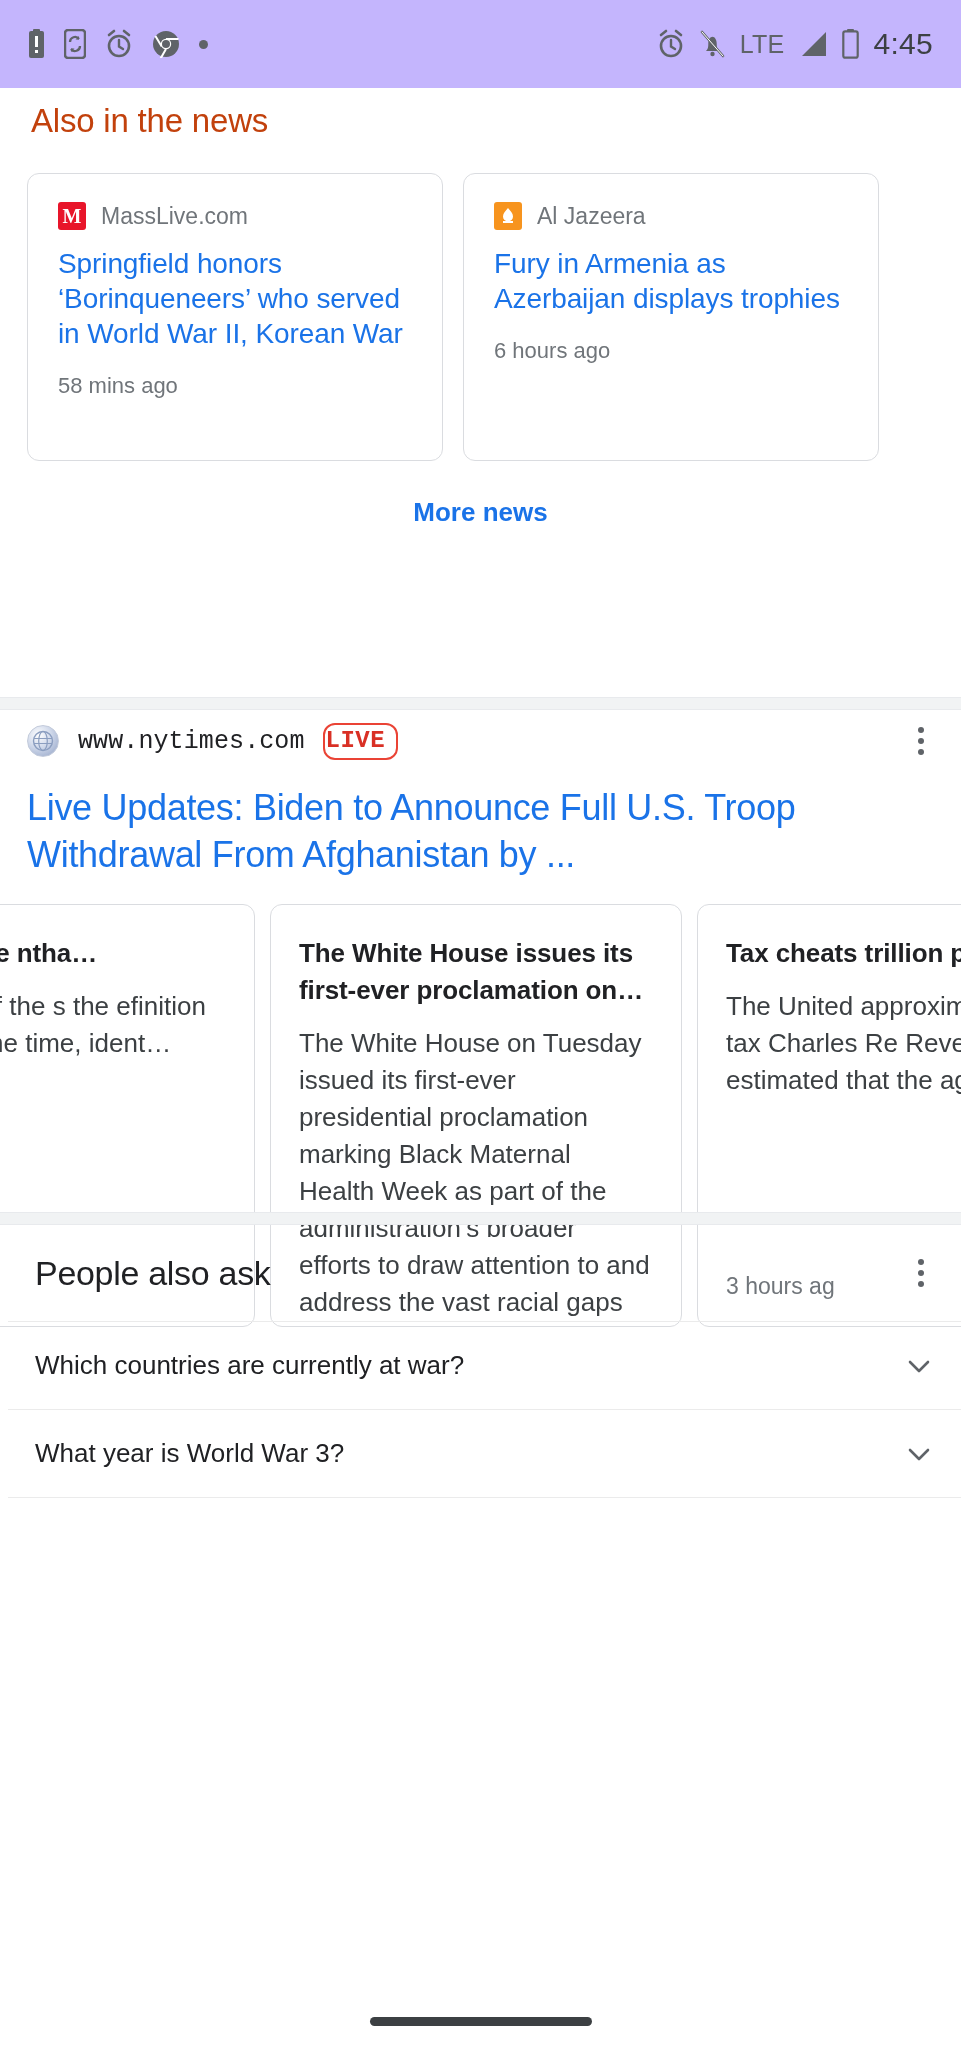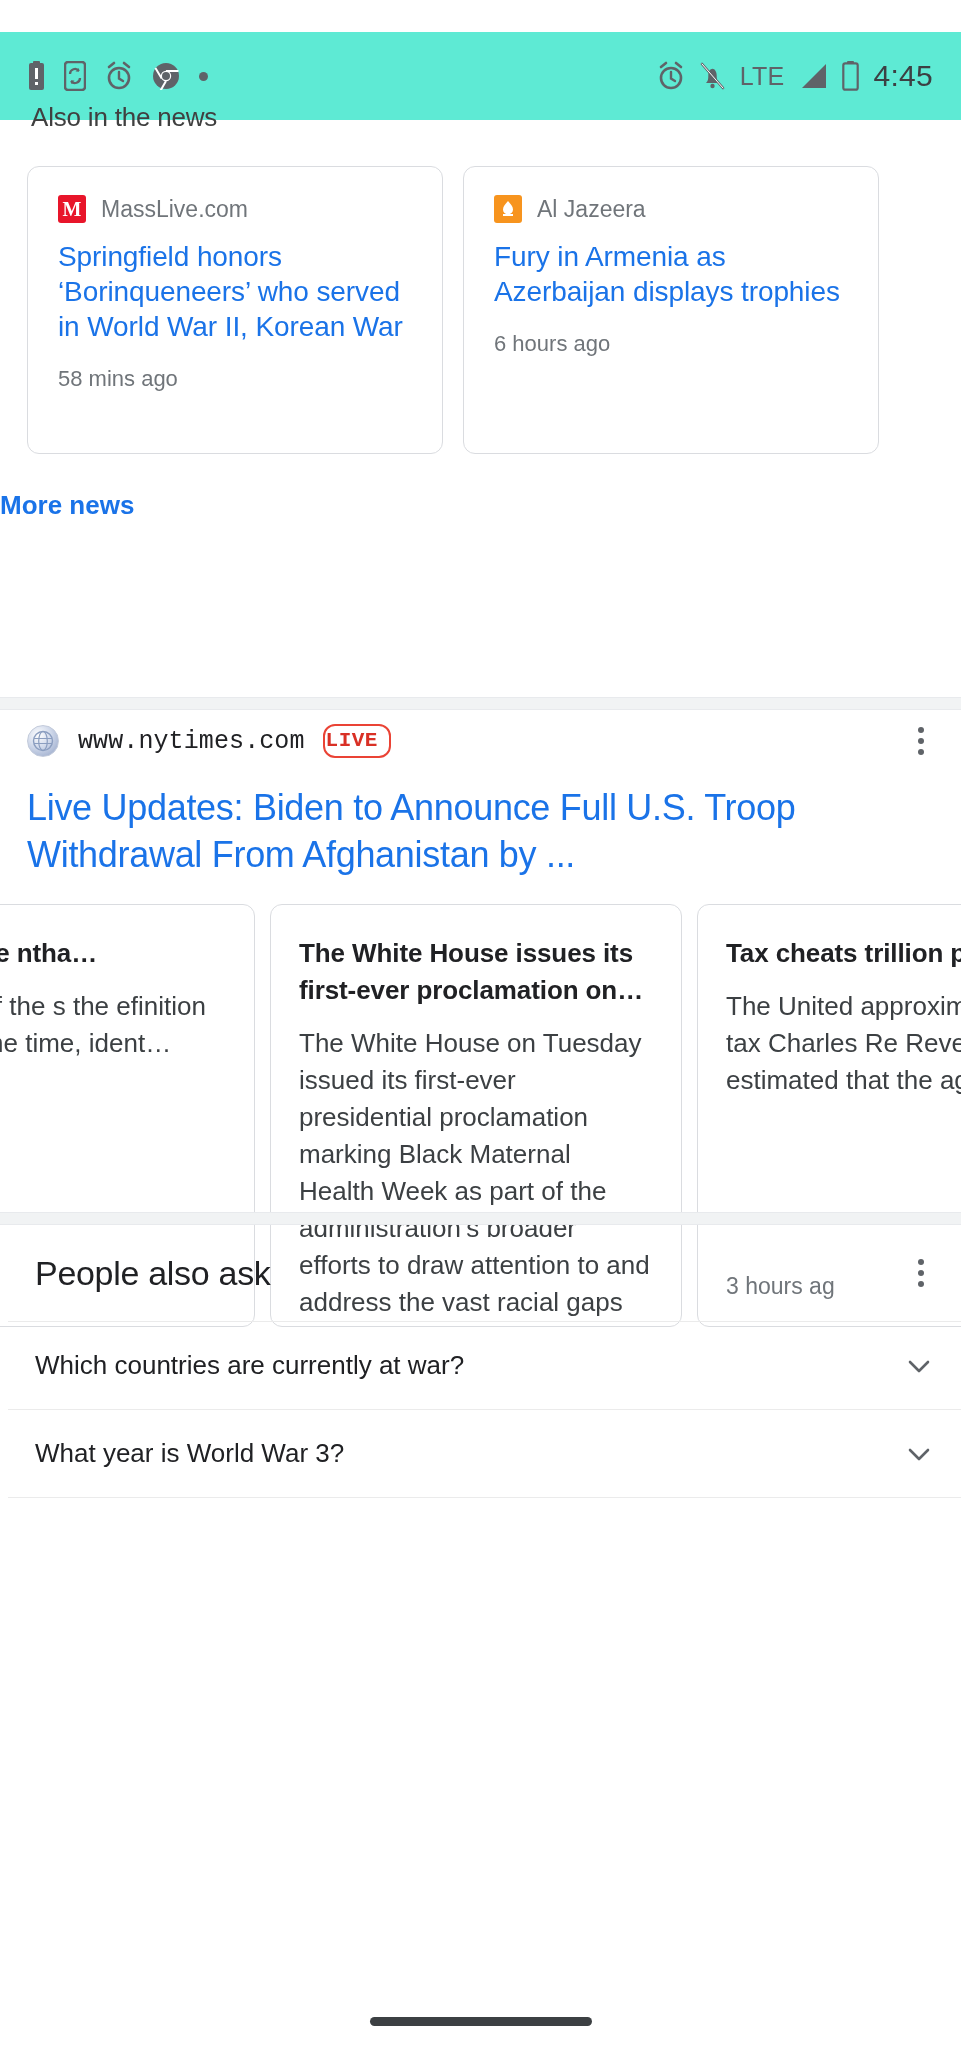--- a/index.html
+++ b/index.html
@@ -10,34 +10,33 @@
     -webkit-font-smoothing: antialiased;
     overflow: hidden;
   }
   body { position: relative; }
 
   
   .statusbar {
     position: absolute; top: 0; left: 0; right: 0; height: 88px;
     display: flex; align-items: center;
     padding: 6px 28px;
-    background: #5eead4;
-    margin-top: 32px;
+    background: #c4b5fd;
   }
   .sb-left { display: flex; align-items: center; gap: 19px; }
   .sb-right { margin-left: auto; display: flex; align-items: center; gap: 14px; }
   .sb-ico { display: inline-flex; align-items: center; justify-content: center; color: #5f6368; }
   .sb-dot { width: 9px; height: 9px; border-radius: 50%; background: #5f6368; display:inline-block; }
   .sb-lte { font-size: 25px; font-weight: 500; color: #5f6368; letter-spacing: .2px; }
   .sb-clock { font-size: 30px; color: #3c4043; font-weight: 400; letter-spacing: .3px; }
 
   
   .section-also { position: absolute; top: 88px; left: 0; right: 0; }
   .also-title {
-    font-size: 26px; color: #404040; font-weight: 400;
+    font-size: 33px; color: #c2410c; font-weight: 400;
     padding: 14px 0 0 31px; letter-spacing: -.2px;
   }
   .news-strip {
     position: relative; margin-top: 33px;
     height: 290px;
     overflow: hidden;
   }
   .news-track {
     position: absolute; left: 27px; top: 0;
     display: flex; gap: 20px;
@@ -55,21 +54,21 @@
   .src-logo.masslive .m { color: #fff; font-weight: 700; font-size: 20px; line-height: 1; font-family: "Liberation Serif", serif;}
   .src-logo.aljazeera { background: #f7941e; }
   .src-name { font-size: 23px; color: #70757a; }
   .card-headline {
     margin-top: 16px;
     font-size: 28px; line-height: 35px; color: #1a73e8; font-weight: 400;
     letter-spacing: -.1px;
   }
   .card-time { font-size: 22px; color: #70757a; margin-top: 22px; }
   .more-news {
-    text-align: left; color: #1a73e8; font-weight: 700;
+    text-align: center; color: #1a73e8; font-weight: 700;
     font-size: 26px; padding-top: 34px;
   }
 
   
   .gap-band {
     position: absolute; left: 0; right: 0; height: 13px;
     background: #f1f3f4; border-top: 1px solid #e8eaed; border-bottom: 1px solid #e8eaed;
   }
 
   
@@ -77,21 +76,21 @@
   .result-head { display: flex; align-items: center; padding: 0 27px; height: 62px; font-family: Liberation Mono, monospace; }
   .favicon {
     width: 32px; height: 32px; border-radius: 50%;
     background: radial-gradient(circle at 35% 30%, #ffffff 0%, #cfd8ea 45%, #8fa0c4 100%);
     border: 1px solid #c3cbdb;
     display:flex; align-items:center; justify-content:center; flex:0 0 auto;
   }
   .site-url { font-size: 25px; color: #202124; margin-left: 19px; letter-spacing: .1px; }
   .live-badge {
     margin-left: 18px; border: 2px solid #ea4335; border-radius: 12px;
-    color: #d93025; font-size: 21px; font-weight: 700; letter-spacing: .5px;
+    color: #d93025; font-size: 24px; font-weight: 700; letter-spacing: .5px;
     padding: 4px 11px 5px 1px; line-height: 1;
   }
   .kebab { margin-left: auto; display:flex; flex-direction: column; gap: 5px; padding: 6px 10px; }
   .kebab i { width: 6px; height: 6px; border-radius: 50%; background: #5f6368; display:block; }
   .result-title {
     padding: 12px 27px 0 27px;
     font-size: 36px; line-height: 47px; color: #1a0dab; color:#1a73e8; font-weight: 400;
     letter-spacing: -.3px;
   }
 

